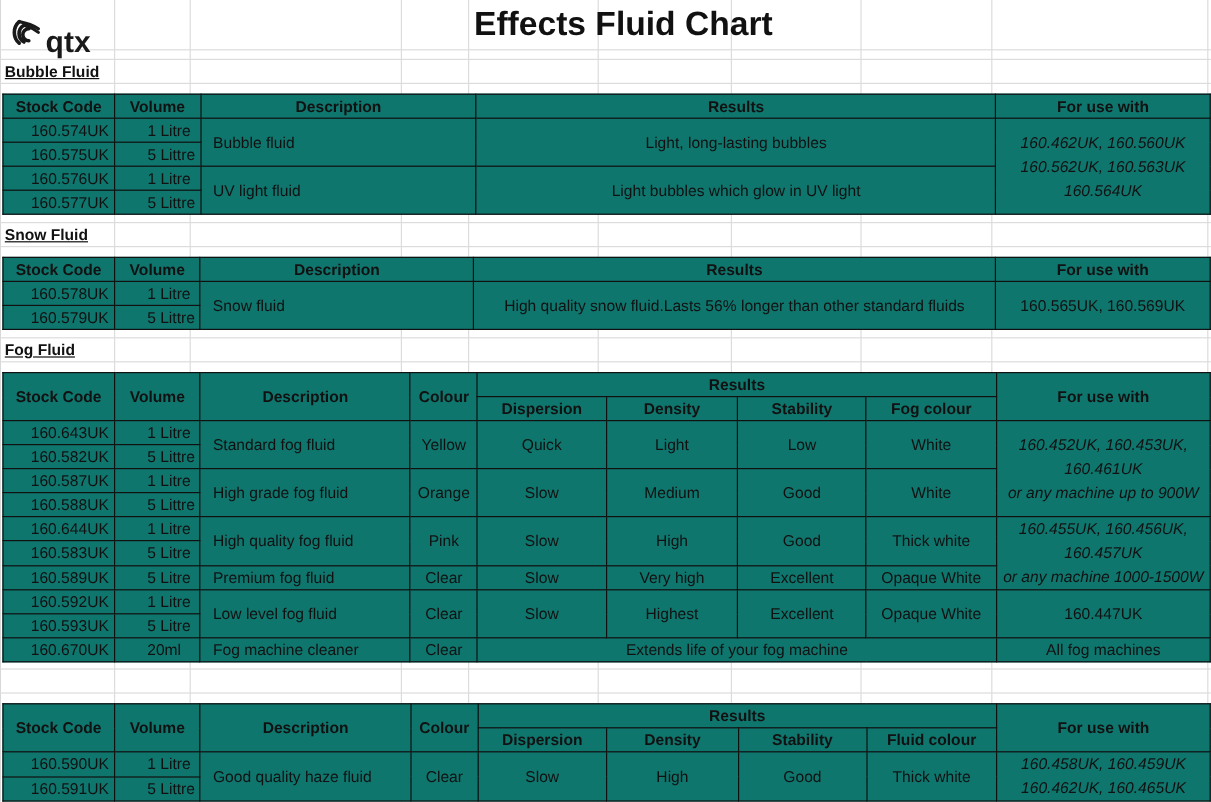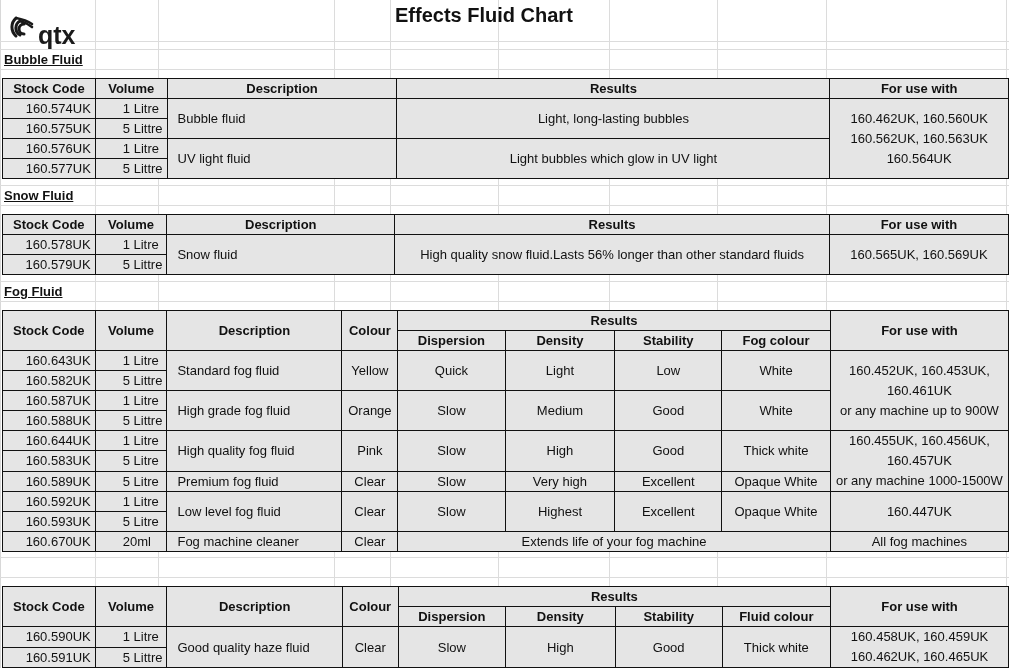--- a/index.html
+++ b/index.html
@@ -13,38 +13,38 @@
       background-size: 100% 100%;
     }
     .gridbg { position: absolute; left: 0; top: 0; width: 1009px; height: 668px; pointer-events: none; }
     .gridbg .v { position: absolute; top: 0; bottom: 0; width: 1px; background: #dcdcdc; }
     .gridbg .h { position: absolute; left: 0; right: 0; height: 1px; background: #dcdcdc; }
 
     .logo { position: absolute; left: 4px; top: 6px; display: flex; align-items: center; gap: 4px; }
     .logo svg { width: 30px; height: 26px; }
     .logo-text { font-size: 25px; font-weight: bold; letter-spacing: 0px; color: #1a1a1a; line-height: 26px; margin-top: 16px; }
 
-    .title { position: absolute; left: 395px; top: 4px; font-size: 20px; font-weight: bold; color: #111; white-space: nowrap; }
+    .title { position: absolute; left: 395px; top: 4px; font-size: 28px; font-weight: bold; color: #111; white-space: nowrap; }
 
     .section-label { position: absolute; left: 4px; font-size: 13px; font-weight: bold; text-decoration: underline; color: #111; background: #fff; padding-right: 4px; }
 
     table.sheet {
       position: absolute; left: 2px; border-collapse: collapse; table-layout: fixed;
-      font-size: 13px; background: #e5e5e5;
+      font-size: 13px; background: #0f766e;
     }
     table.sheet td, table.sheet th {
       border: 1px solid #111; padding: 0 4px; height: 19px; line-height: 19px;
       white-space: nowrap; overflow: hidden;
     }
     table.sheet th { font-weight: bold; text-align: center; }
     table.sheet td.c { text-align: center; }
     table.sheet td.l { text-align: left; padding-left: 10px; }
     table.sheet td.code { text-align: right; padding-left: 9px; }
     table.sheet td.vol { text-align: left; padding-left: 27px; }
-    table.sheet td.multi { line-height: 20px; white-space: normal; text-align: center; }
+    table.sheet td.multi { line-height: 20px; white-space: normal; text-align: center; font-style: italic; }
     table.sheet { border: 1.5px solid #111; }
   </style>
 </head>
 <body>
 
 <div class="gridbg">
   <div class="v" style="left:95px"></div>
   <div class="v" style="left:158px"></div>
   <div class="v" style="left:334px"></div>
   <div class="v" style="left:390px"></div>

